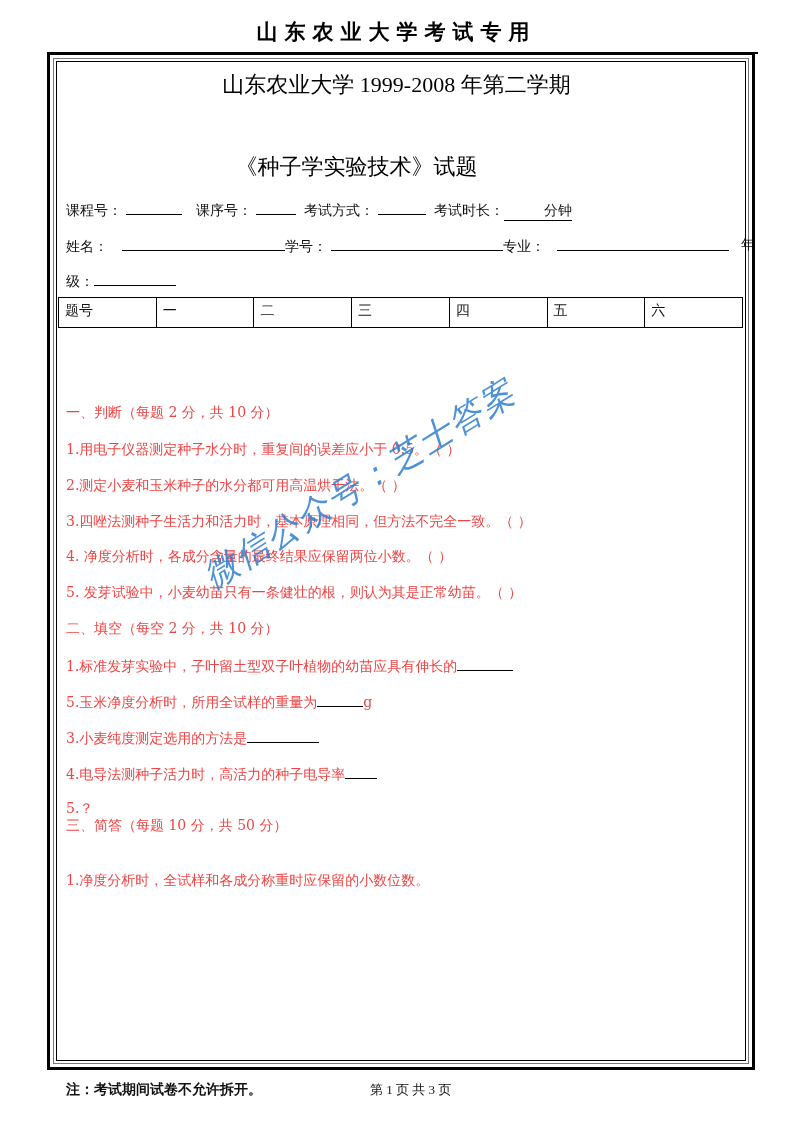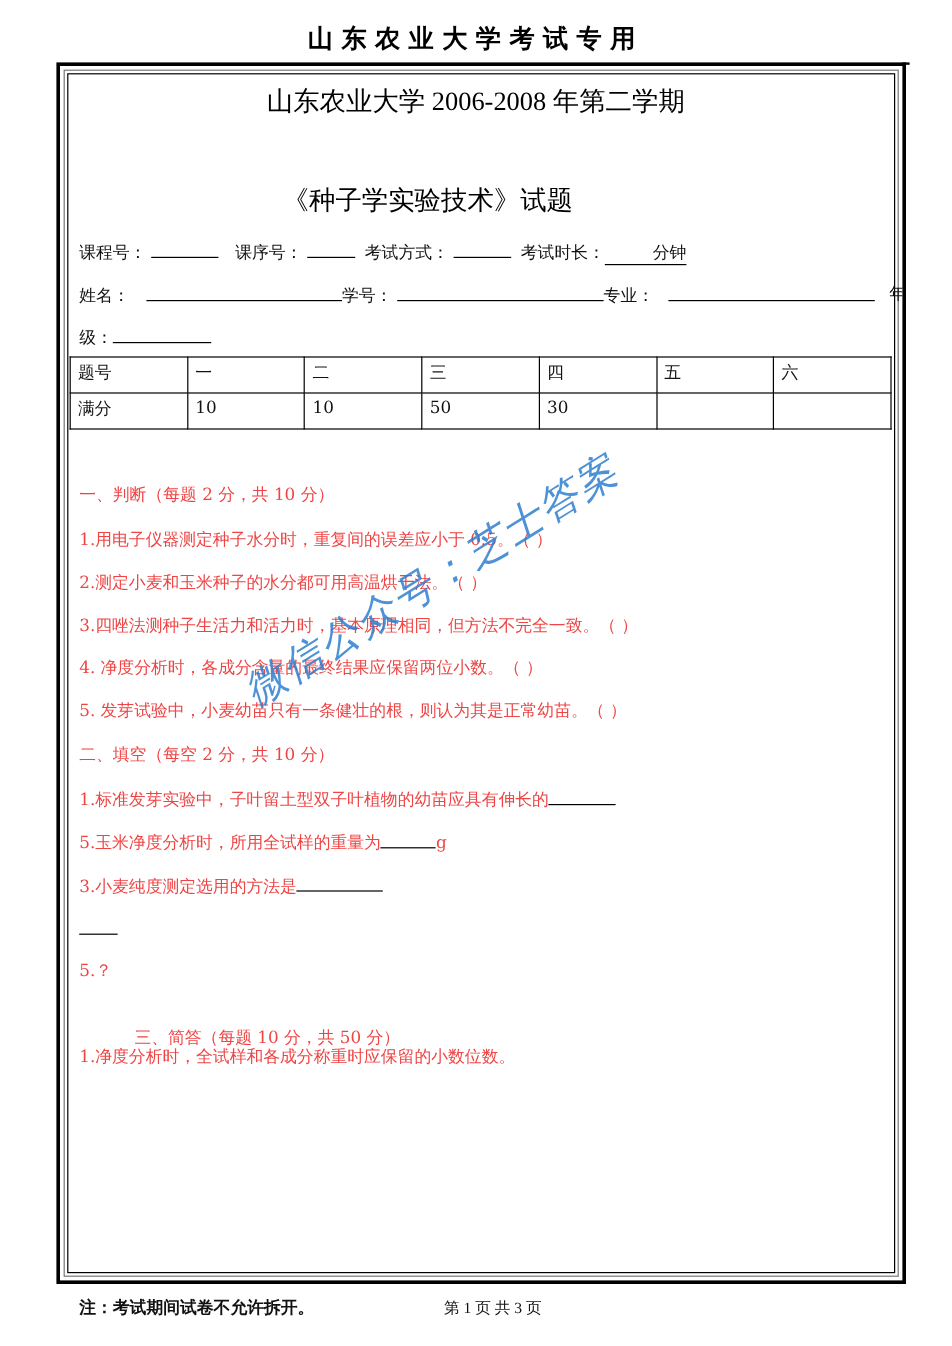--- a/index.html
+++ b/index.html
@@ -81,21 +81,21 @@
 <body>
 
 <div class="header">山东农业大学考试专用</div>
 
 <div class="frame">
   <div class="frame-inner"></div>
   <div class="frame-inner2"></div>
 </div>
 <div class="tick-tr"></div>
 
-<div class="title1">山东农业大学 2006-2008 年第二学期</div>
+<div class="title1">山东农业大学 1999-2008 年第二学期</div>
 <div class="title2">《种子学实验技术》试题</div>
 
 <div class="row" style="top:200px;">
   <span>课程号：</span><span class="blank" style="width:56px;margin-right:14px;"></span><span>课序号：</span><span class="blank" style="width:40px;margin-right:8px;"></span><span>考试方式：</span><span class="blank" style="width:48px;margin-right:8px;"></span><span>考试时长：</span><span class="blank-text"><span>分钟</span></span>
 </div>
 
 <div class="row" style="top:236px;">
   <span>姓名：</span><span class="blank" style="width:163px;margin-left:14px;margin-right:0;"></span><span>学号：</span><span class="blank" style="width:172px;margin-right:0;"></span><span>专业：</span><span class="blank" style="width:172px;margin-left:12px;"></span>
 </div>
 <div class="grade-suffix">年</div>
@@ -108,29 +108,20 @@
   <tbody>
       <tr>
     <td>题号</td>
     <td>一</td>
     <td>二</td>
     <td>三</td>
     <td>四</td>
     <td>五</td>
     <td>六</td>
   </tr>
-  <tr>
-    <td>满分</td>
-    <td>10</td>
-    <td>10</td>
-    <td>50</td>
-    <td>30</td>
-    <td></td>
-    <td></td>
-  </tr>
 </tbody>
   </table>
 
 <div class="q" style="top:404px;">一、判断（每题 2 分，共 10 分）</div>
 <div class="q" style="top:441px;">1.用电子仪器测定种子水分时，重复间的误差应小于 0.5。（        ）</div>
 <div class="q" style="top:477px;">2.测定小麦和玉米种子的水分都可用高温烘干法。（        ）</div>
 <div class="q" style="top:513px;">3.四唑法测种子生活力和活力时，基本原理相同，但方法不完全一致。（        ）</div>
 <div class="q" style="top:548px;">4.  净度分析时，各成分含量的最终结果应保留两位小数。（        ）</div>
 <div class="q" style="top:584px;">5.  发芽试验中，小麦幼苗只有一条健壮的根，则认为其是正常幼苗。（        ）</div>
 
@@ -138,23 +129,23 @@
 <div class="q" style="top:656px;">
   <span>1.标准发芽实验中，子叶留土型双子叶植物的幼苗应具有伸长的</span><span class="blank" style="width:56px;margin:0;"></span>
 </div>
 <div class="q" style="top:692px;">
   <span>5.玉米净度分析时，所用全试样的重量为</span><span class="blank" style="width:46px;margin:0;"></span><span>g</span>
 </div>
 <div class="q" style="top:728px;">
   <span>3.小麦纯度测定选用的方法是</span><span class="blank" style="width:72px;margin:0;"></span>
 </div>
 <div class="q" style="top:764px;">
-  <span class="blank" style="width:32px;margin:0;"></span>
+  <span>4.电导法测种子活力时，高活力的种子电导率</span><span class="blank" style="width:32px;margin:0;"></span>
 </div>
 <div class="q" style="top:800px;">5.？</div>
 
-<div class="q" style="top:856px;margin-left:46px;">三、简答（每题 10 分，共 50 分）</div>
+<div class="q" style="top:817px;">三、简答（每题 10 分，共 50 分）</div>
 <div class="q" style="top:872px;">1.净度分析时，全试样和各成分称重时应保留的小数位数。</div>
 
 <div class="watermark">微信公众号：芝士答案</div>
 
 <div class="footer-note">注：考试期间试卷不允许拆开。</div>
 <div class="footer-page">第 1 页 共 3 页</div>
 
 </body></html>

